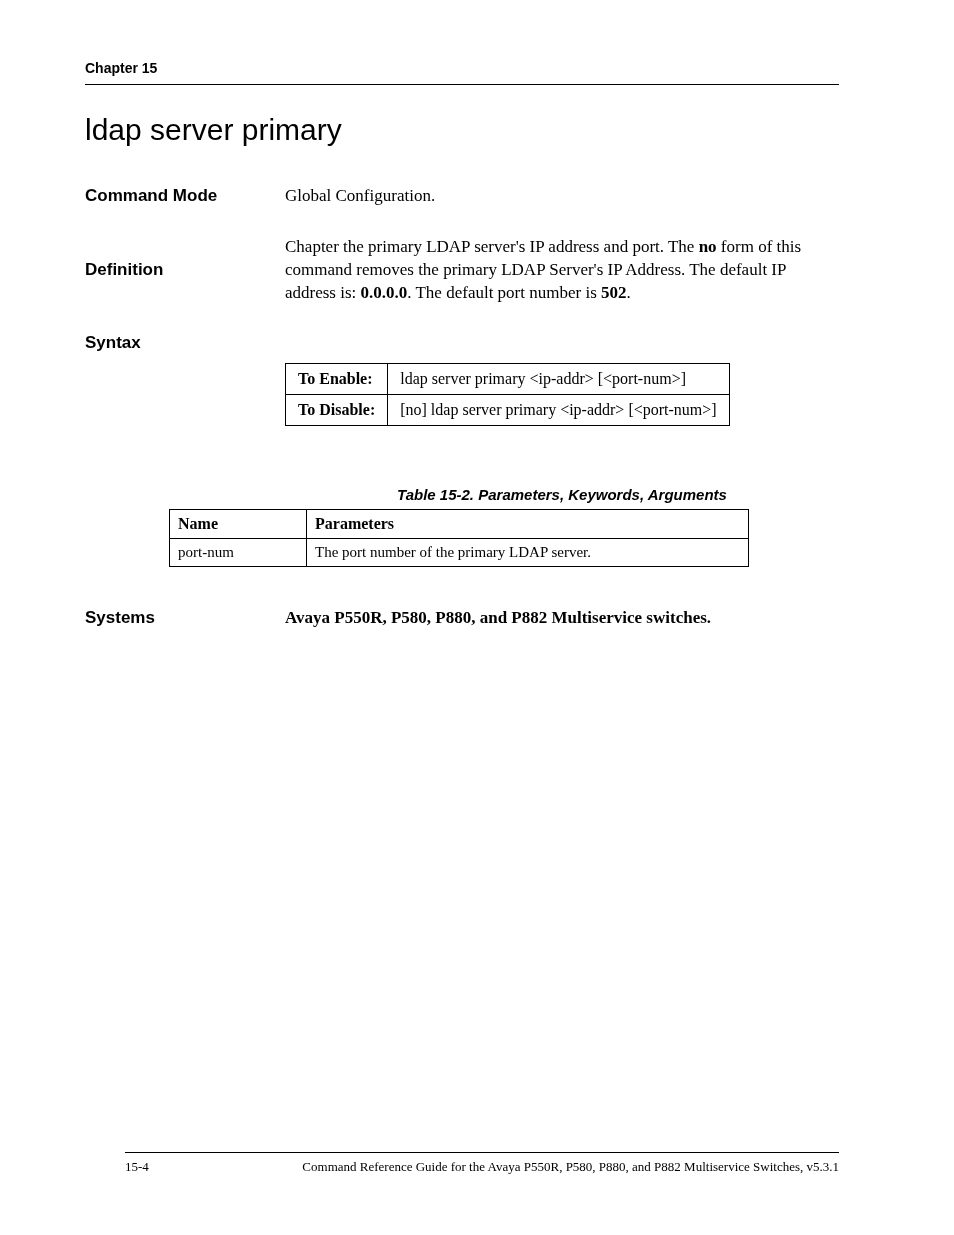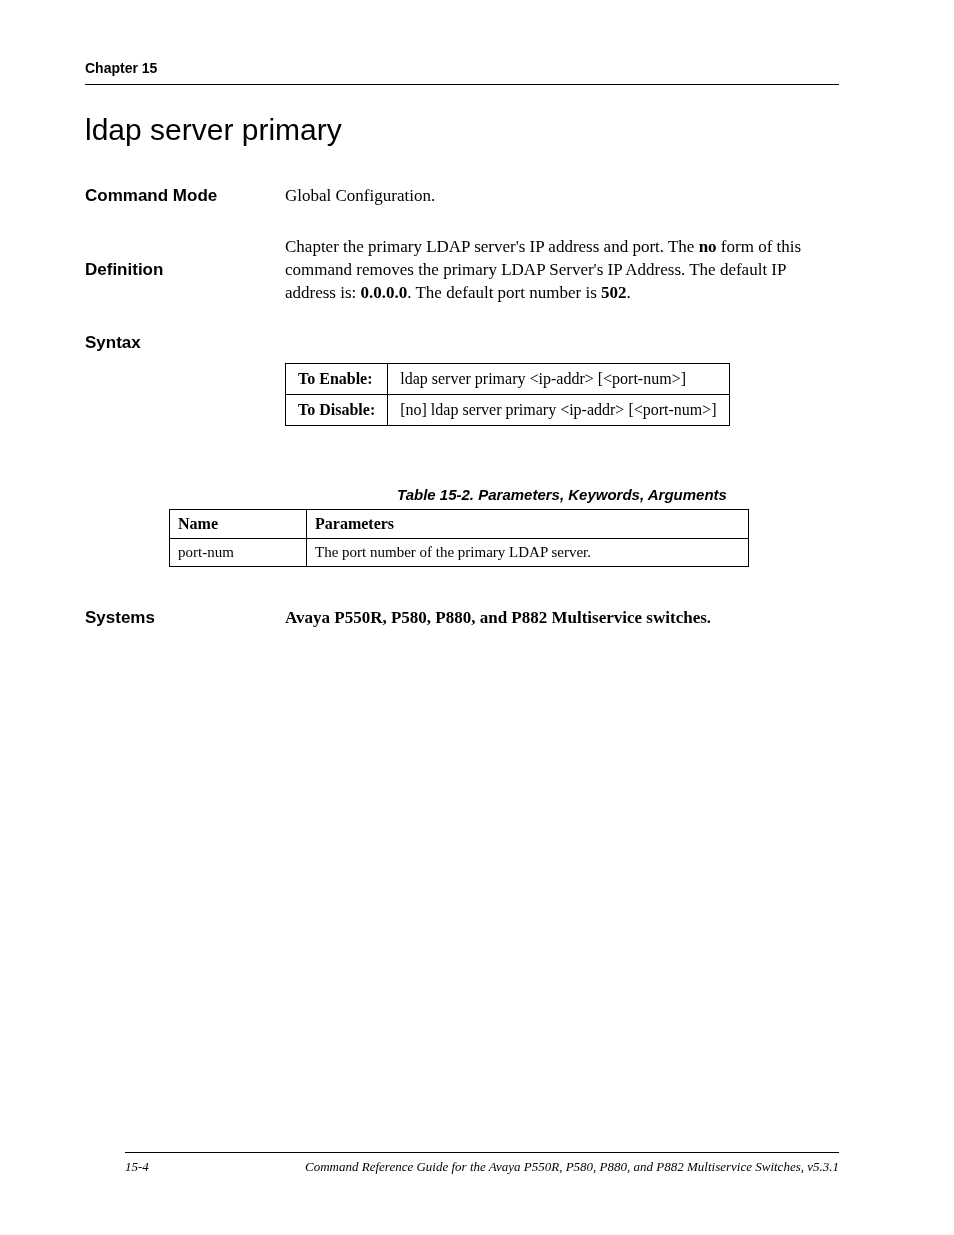--- a/index.html
+++ b/index.html
@@ -99,21 +99,20 @@
     margin-top: 22px;
   }
   .systems .body {
     font-weight: bold;
   }
   .footer {
     position: absolute;
     bottom: 60px;
     left: 125px;
     right: 115px;
-    font-style: italic;
   }
   .footer .line {
     border-top: 1px solid #000;
     margin-bottom: 6px;
   }
   .footer .row {
     display: flex;
     justify-content: space-between;
     font-size: 13px;
   }

